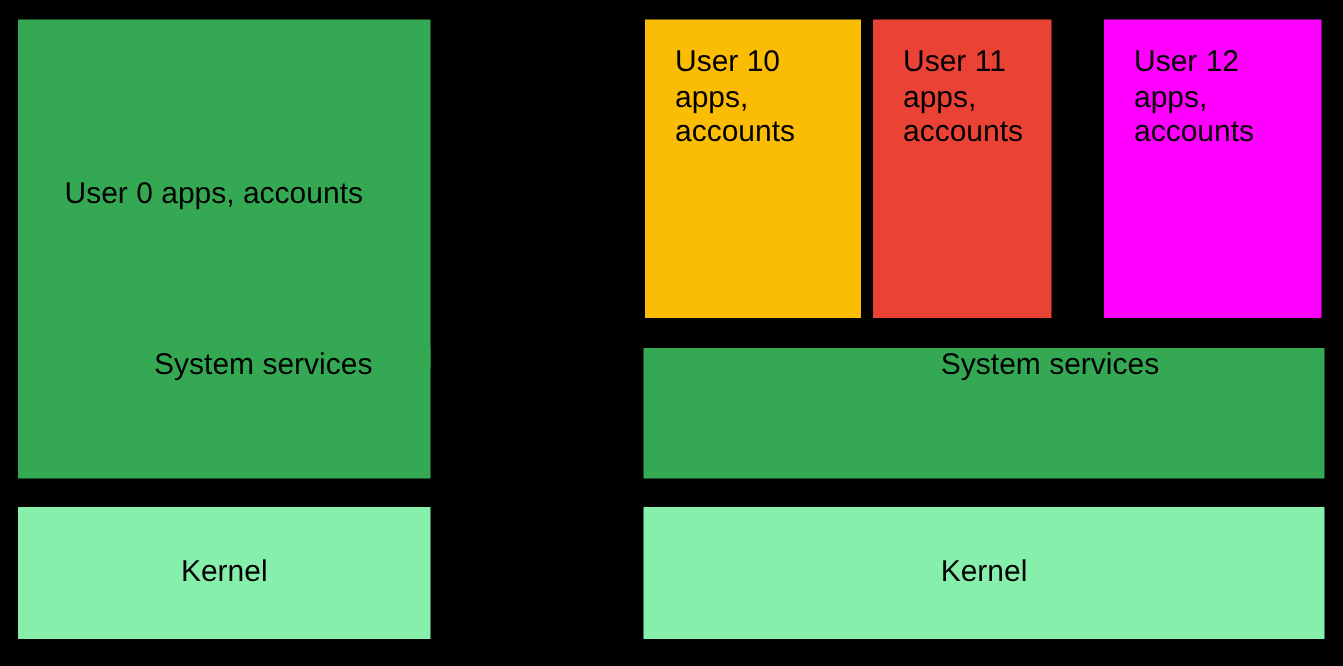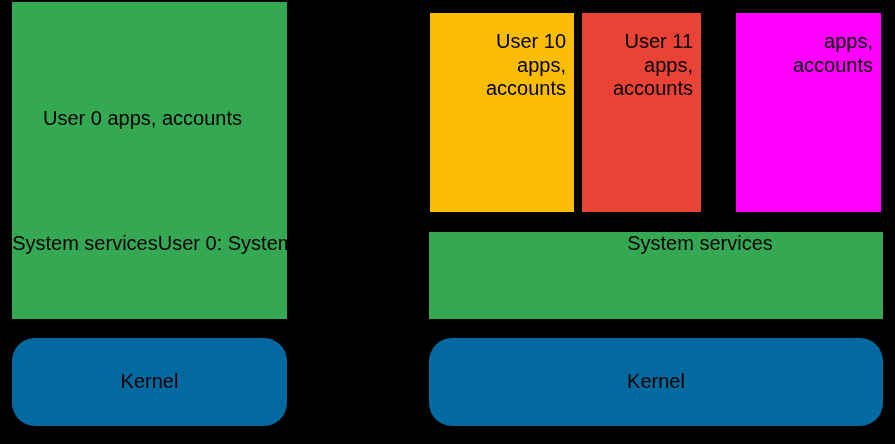--- a/index.html
+++ b/index.html
@@ -14,24 +14,23 @@
     background: #000000;
     overflow: hidden;
     font-family: "Liberation Sans", sans-serif;
     font-size: 20px;
     line-height: 23.5px;
     color: #000000;
   }
   .box {
     position: absolute;
     box-sizing: border-box;
-    text-align: right;
   }
   .green  { background: #34A853; }
-  .blue   { background: #0369a1; border-radius: 23px; }
+  .blue   { background: #86efac; }
   .yellow { background: #FBBC04; }
   .red    { background: #EA4335; }
   .magenta{ background: #FF00FF; }
 
   
   .single-line-left {
     display: flex;
     align-items: center;
     padding-left: 31px;
   }
@@ -53,46 +52,46 @@
   .user-box {
     padding: 17px 8px 0 20px;
   }
   .line { white-space: nowrap; }
 </style>
 </head>
 <body>
 
 <div class="canvas">
 
-  <div class="box green single-line-left" style="left:12px; top:2px; width:275px; height:233px;">
+  <div class="box green single-line-left" style="left:12px; top:13px; width:275px; height:233px;">
     <span class="line">User 0 apps, accounts</span>
   </div>
 
   <div class="box green two-line pad52" style="left:12px; top:232px; width:275px; height:87px;">
     <span class="line">System services</span>
-    <span class="line">User 0: System user</span>
   </div>
 
   <div class="box blue centered" style="left:12px; top:338px; width:275px; height:88px;">
     <span class="line">Kernel</span>
   </div>
 
   <div class="box yellow user-box" style="left:430px; top:13px; width:144px; height:199px;">
     <div class="line">User 10</div>
     <div class="line">apps,</div>
     <div class="line">accounts</div>
   </div>
 
   <div class="box red user-box" style="left:582px; top:13px; width:119px; height:199px;">
     <div class="line">User 11</div>
     <div class="line">apps,</div>
     <div class="line">accounts</div>
   </div>
 
   <div class="box magenta user-box" style="left:736px; top:13px; width:145px; height:199px;">
+    <div class="line">User 12</div>
     <div class="line">apps,</div>
     <div class="line">accounts</div>
   </div>
 
   <div class="box green two-line pad88" style="left:429px; top:232px; width:454px; height:87px;">
     <span class="line">System services</span>
   </div>
 
   <div class="box blue centered" style="left:429px; top:338px; width:454px; height:88px;">
     <span class="line">Kernel</span>

